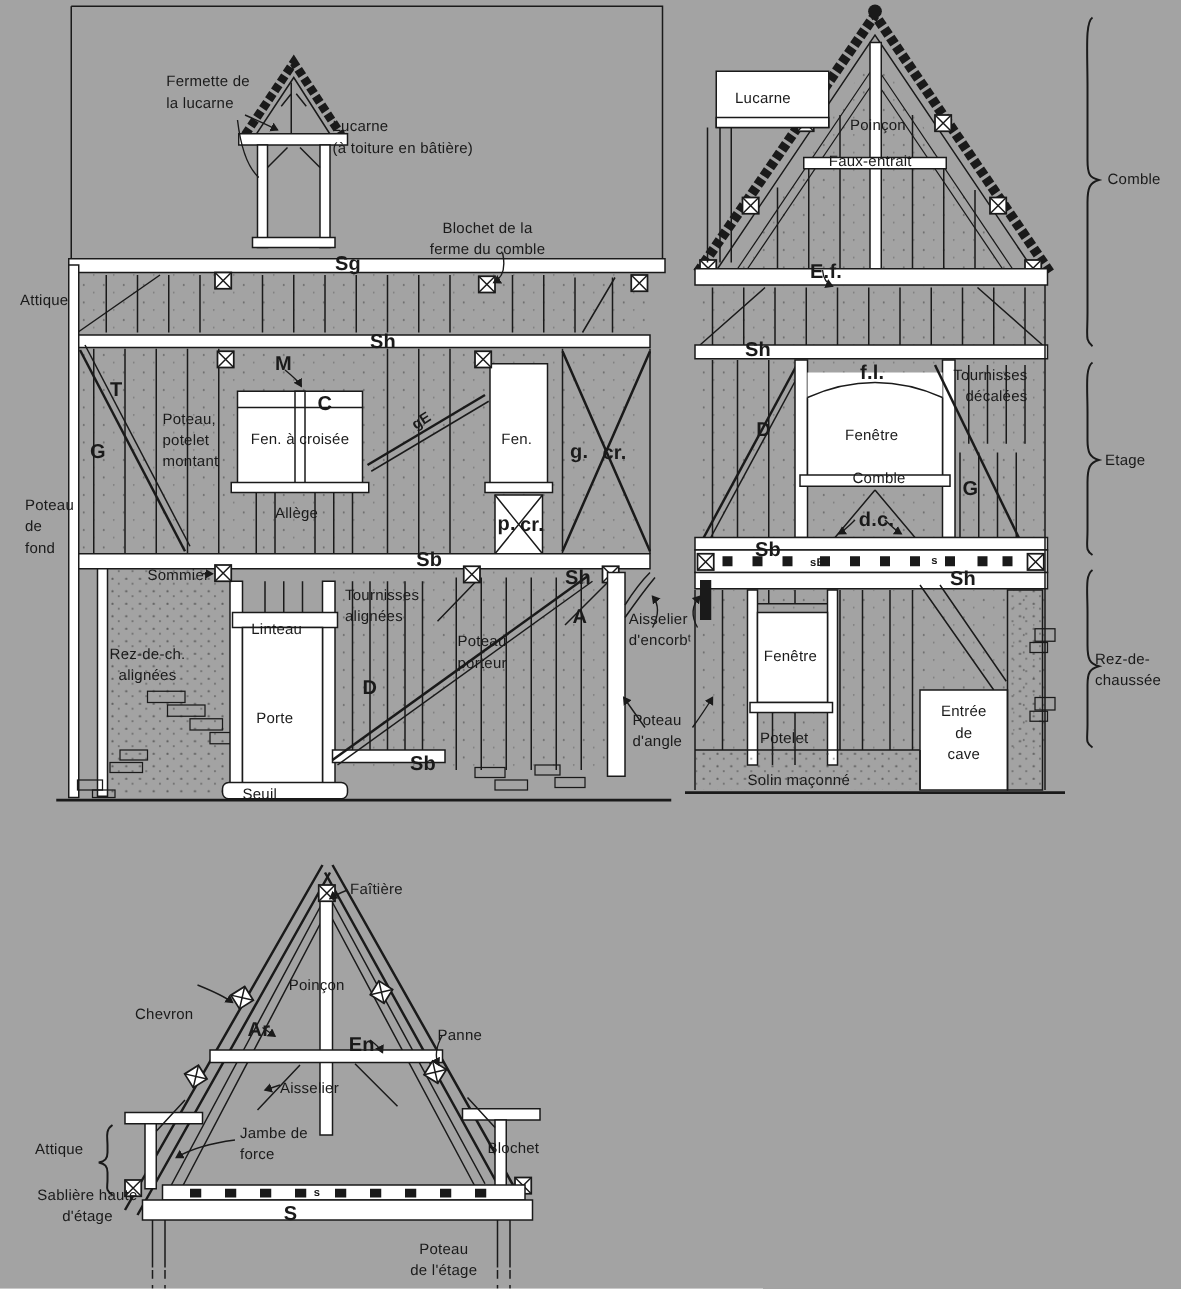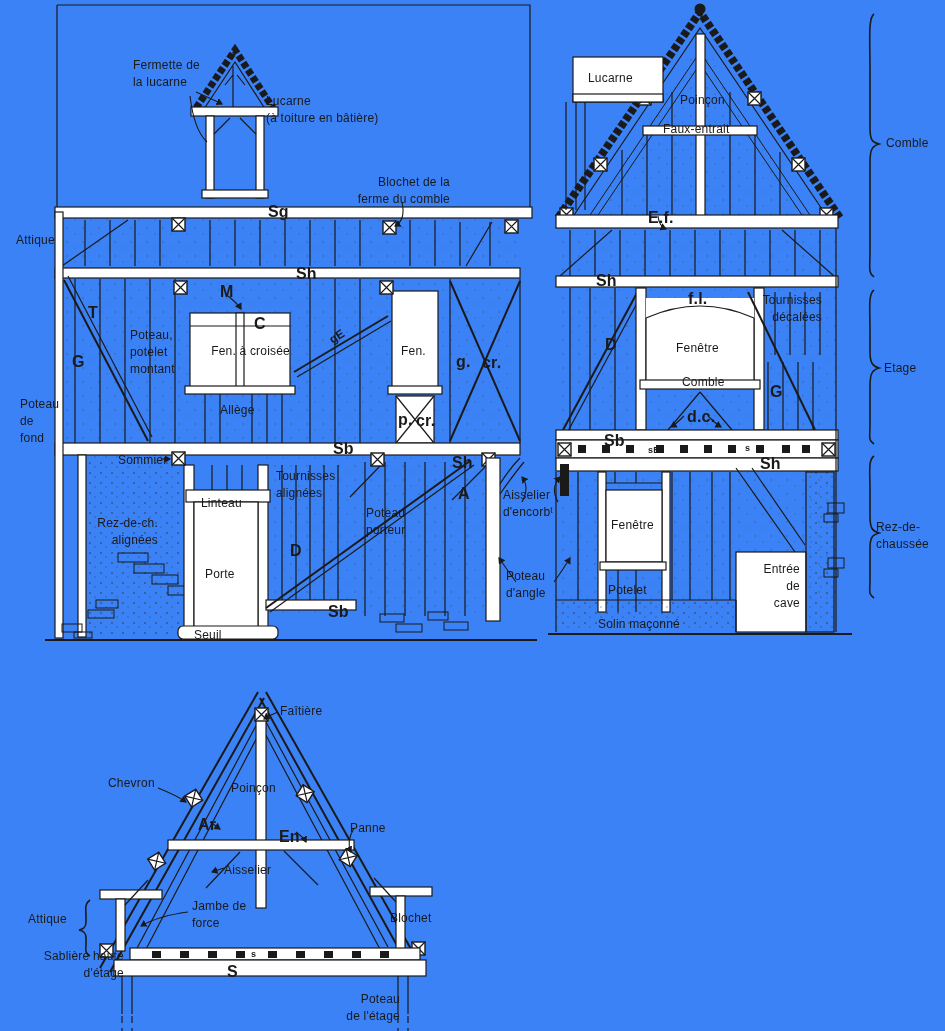--- a/index.html
+++ b/index.html
@@ -1,23 +1,23 @@
 <!DOCTYPE html>
 <html><head>
 <meta charset="utf-8">
 <style>
   html,body{margin:0;padding:0;background:#ffffff;}
-  .stage{position:relative;width:945px;height:1031px;background:#3b82f6;overflow:hidden;
+  .stage{position:relative;width:945px;height:1031px;background:#a3a3a3;overflow:hidden;
          font-family:"Liberation Sans",sans-serif;color:#1a1a1a;}
   svg{position:absolute;left:0;top:0;}
   .lbl{position:absolute;font:12px/1.4 "Liberation Sans",sans-serif;color:#1a1a1a;
        white-space:pre-line;letter-spacing:.2px;}
   .code{font-weight:bold;font-size:16px;}
   .tiny{font-size:9px;font-weight:bold;}
-  .ctr{text-align:right;}
+  .ctr{text-align:center;}
   .rgt{text-align:right;}
   .rot{transform:rotate(-33deg);transform-origin:left top;font-weight:bold;}
 </style>
 </head>
 <body>
 
 <div class="stage">
 
 <svg width="945" height="1031" viewBox="0 0 945 1031">
   <defs>
@@ -378,21 +378,21 @@
 de
 cave</div>
   <div class="lbl" style="left:598px;top:616px">Solin maçonné</div>
 
   <div class="lbl" style="left:886px;top:135px">Comble</div>
   <div class="lbl" style="left:884px;top:360px">Etage</div>
   <div class="lbl" style="left:876px;top:519px">Rez-de-
 chaussée</div>
 
   <div class="lbl" style="left:280px;top:703px">Faîtière</div>
-  <div class="lbl" style="left:108px;top:775px">Chevron</div>
+  <div class="lbl" style="left:108px;top:803px">Chevron</div>
   <div class="lbl" style="left:231px;top:780px">Poinçon</div>
   <div class="lbl code" style="left:198px;top:814px">Ar</div>
   <div class="lbl code" style="left:279px;top:826px">En</div>
   <div class="lbl" style="left:350px;top:820px">Panne</div>
   <div class="lbl" style="left:224px;top:862px">Aisselier</div>
   <div class="lbl" style="left:192px;top:898px">Jambe de
 force</div>
   <div class="lbl" style="left:28px;top:911px">Attique</div>
   <div class="lbl" style="left:390px;top:910px">Blochet</div>
   <div class="lbl ctr" style="left:16px;top:948px;width:108px">Sablière haute

